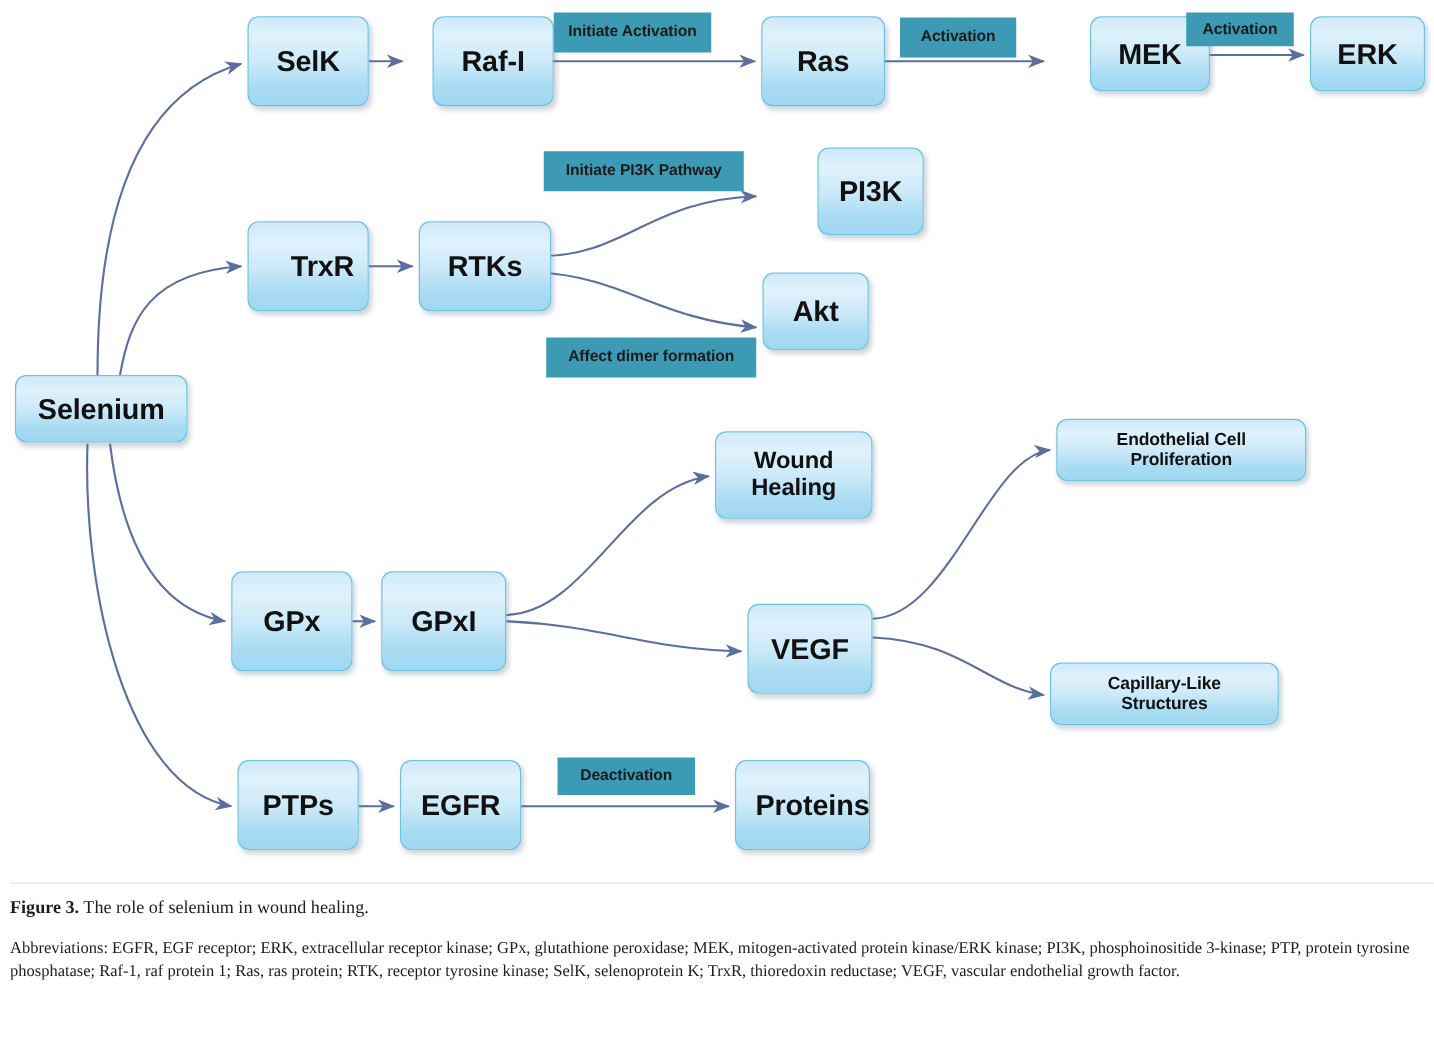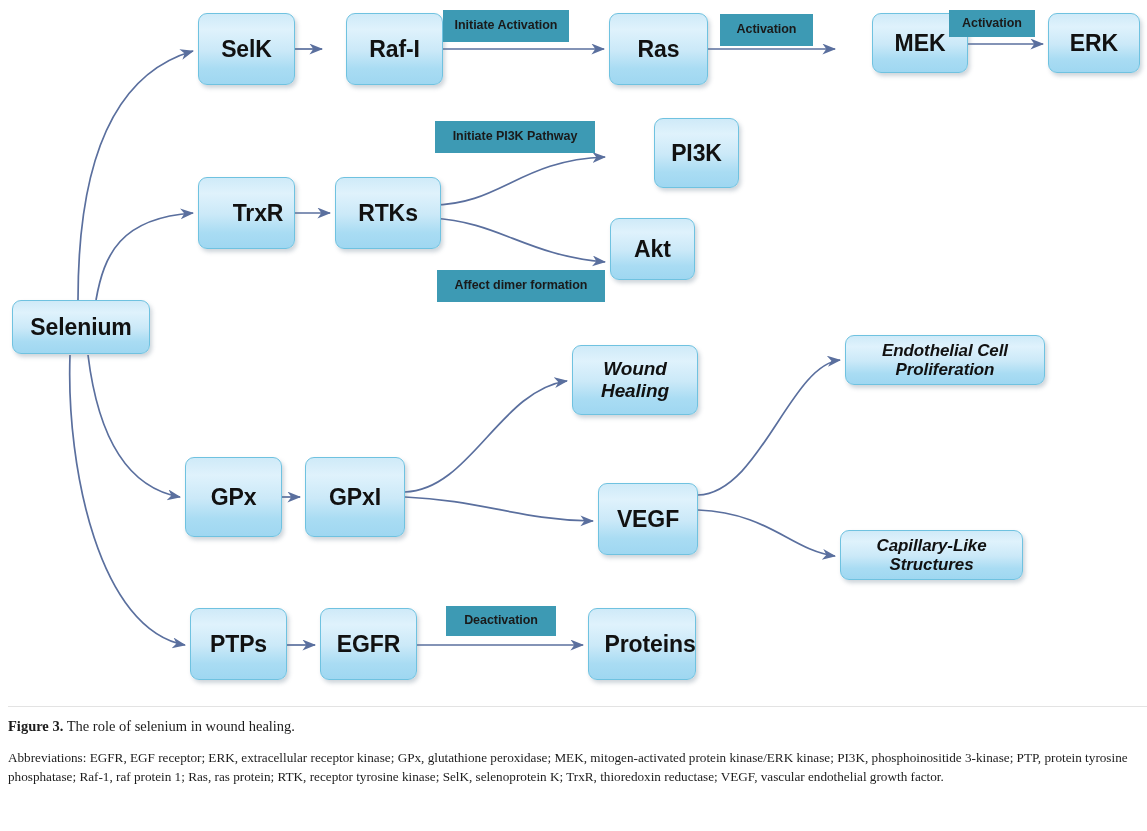--- a/index.html
+++ b/index.html
@@ -47,21 +47,21 @@
     justify-content: center;
     text-align: center;
     color: #111111;
     font-weight: bold;
     line-height: 1.14;
     letter-spacing: -0.1px;
   }
 
   .node.big   { font-size: 23px; }
   .node.mid   { font-size: 19px; }
-  .node.small { font-size: 17px; font-style: italic; }
+  .node.small { font-size: 14px; }
 
   .edge-label {
     position: absolute;
     box-sizing: border-box;
     background: #3d9ab4;
     color: #1a1a1a;
     font-size: 12.5px;
     font-weight: bold;
     display: flex;
     align-items: center;
@@ -182,21 +182,21 @@
   </div>
 
   <div class="node big" style="left:185px; top:457px; width:97px; height:80px;">
     <span>GPx</span>
   </div>
 
   <div class="node big" style="left:305px; top:457px; width:100px; height:80px;">
     <span>GPxI</span>
   </div>
 
-  <div class="node mid" style="left:572px; top:345px; width:126px; height:70px; white-space:pre-line;font-style:italic;">
+  <div class="node mid" style="left:572px; top:345px; width:126px; height:70px; white-space:pre-line;">
     <span>Wound
 Healing</span>
   </div>
 
   <div class="node big" style="left:598px; top:483px; width:100px; height:72px;">
     <span>VEGF</span>
   </div>
 
   <div class="node small" style="left:845px; top:335px; width:200px; height:50px; white-space:pre-line;">
     <span>Endothelial Cell

